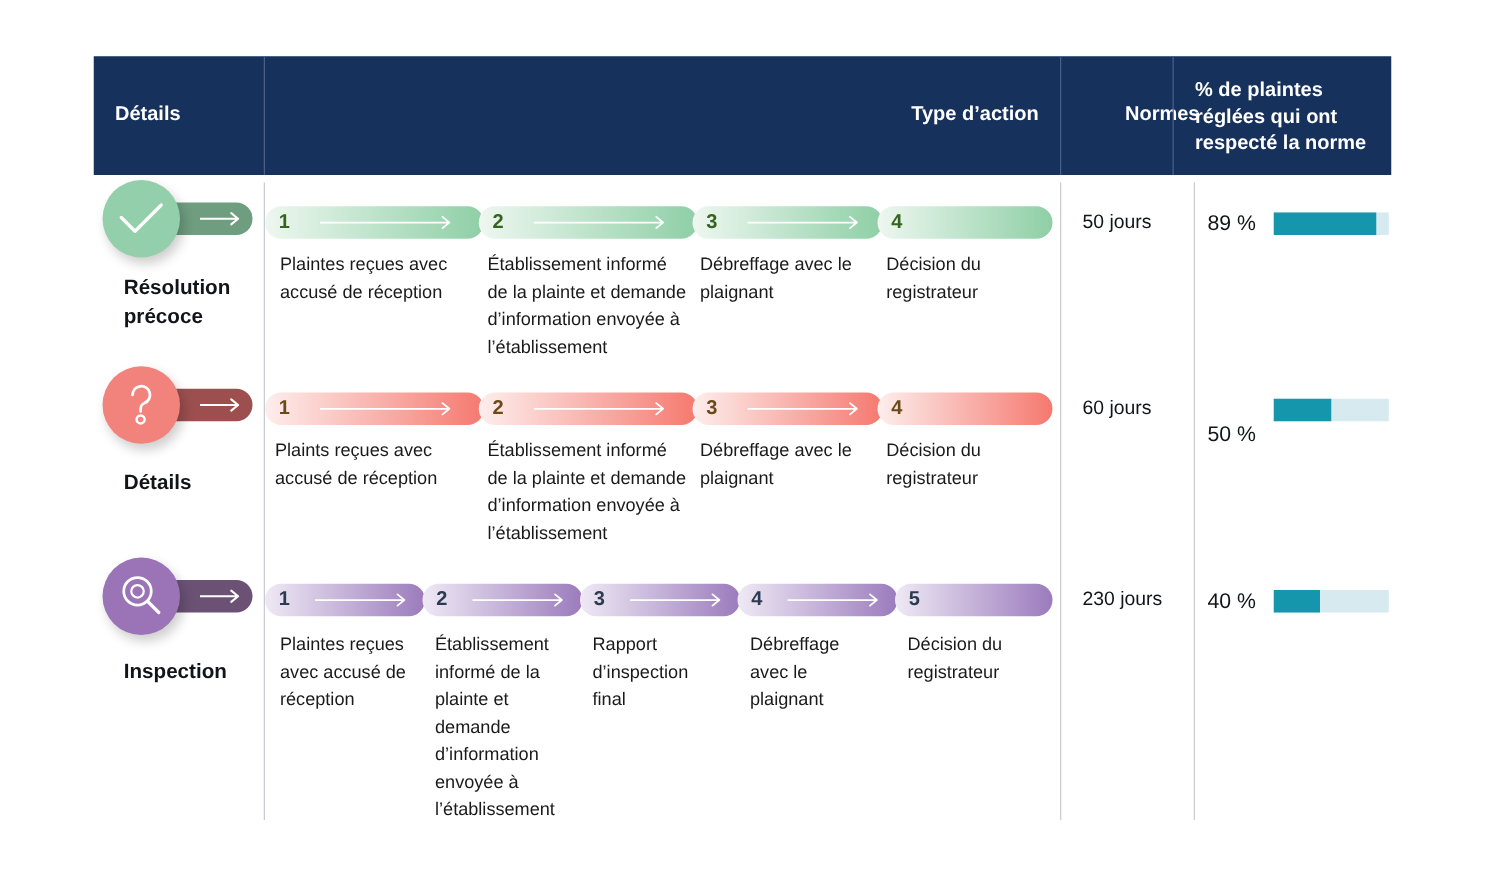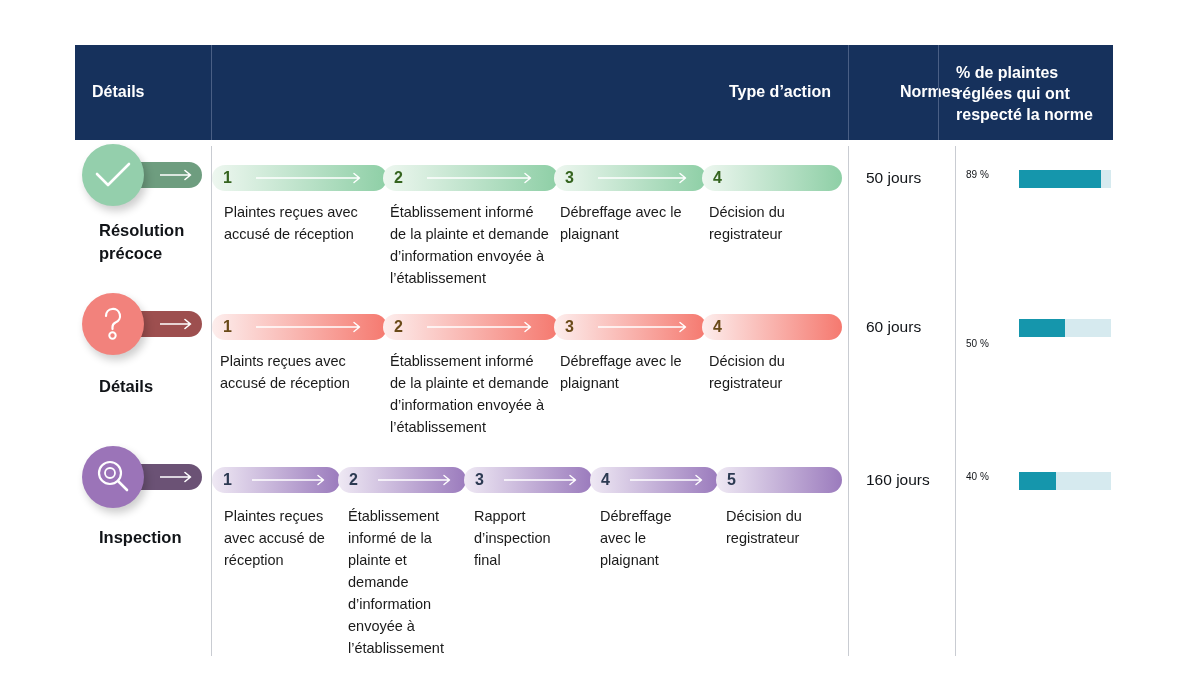--- a/index.html
+++ b/index.html
@@ -63,21 +63,21 @@
   }
   .pill .parrow { position: absolute; top: 50%; transform: translateY(-50%); }
 
   
   .steptxt {
     position: absolute; font-size: 14.5px; line-height: 22px; color: #1a1a1a;
   }
 
   
   .normes { position: absolute; font-size: 15.5px; color: #111418; }
-  .pctval { position: absolute; font-size: 10px; color: #111418; }
+  .pctval { position: absolute; font-size: 17px; color: #111418; }
   .bartrack {
     position: absolute; height: 18px; background: #d6eaef;
   }
   .barfill { position: absolute; left:0; top:0; height: 18px; background: #1596ac; }
 </style>
 </head>
 <body>
 
 <div class="canvas">
 
@@ -249,20 +249,20 @@
     <div class="pill" style="left:716px; top:467px; width:126px; background:linear-gradient(to right,#efe9f4 0%,#9b7bbd 100%);">
       <span class="pnum" style="color:#2c3a52;">5</span>
     </div>
 
     <div class="steptxt" style="left:224px; top:505px; width:120px;">Plaintes reçues avec accusé de réception</div>
     <div class="steptxt" style="left:348px; top:505px; width:112px;">Établissement informé de la plainte et demande d’information envoyée à l’établissement</div>
     <div class="steptxt" style="left:474px; top:505px; width:106px;">Rapport d’inspection final</div>
     <div class="steptxt" style="left:600px; top:505px; width:88px;">Débreffage avec le plaignant</div>
     <div class="steptxt" style="left:726px; top:505px; width:110px;">Décision du registrateur</div>
 
-    <div class="normes" style="left:866px; top:471px;">160 jours</div>
+    <div class="normes" style="left:866px; top:471px;">230 jours</div>
     <div class="pctval" style="left:966px; top:471px;">40 %</div>
     <div class="bartrack" style="left:1019px; top:472px; width:92px;">
       <div class="barfill" style="width:36.8px;"></div>
     </div>
   </div>
 
 </div>
 
 </body></html>

